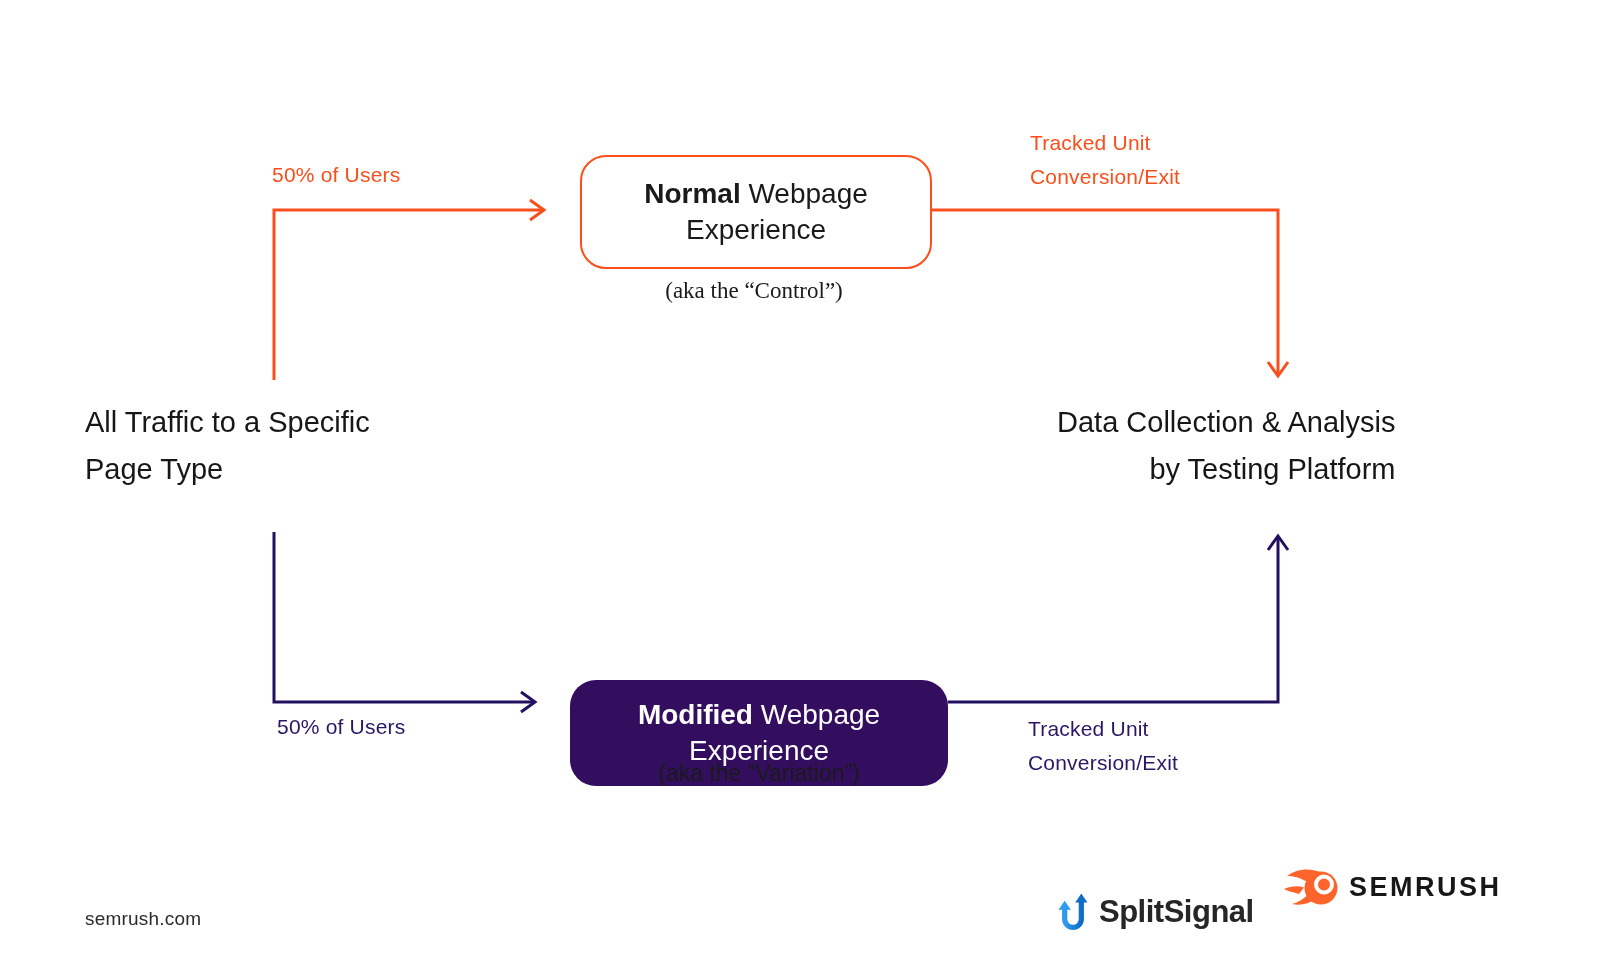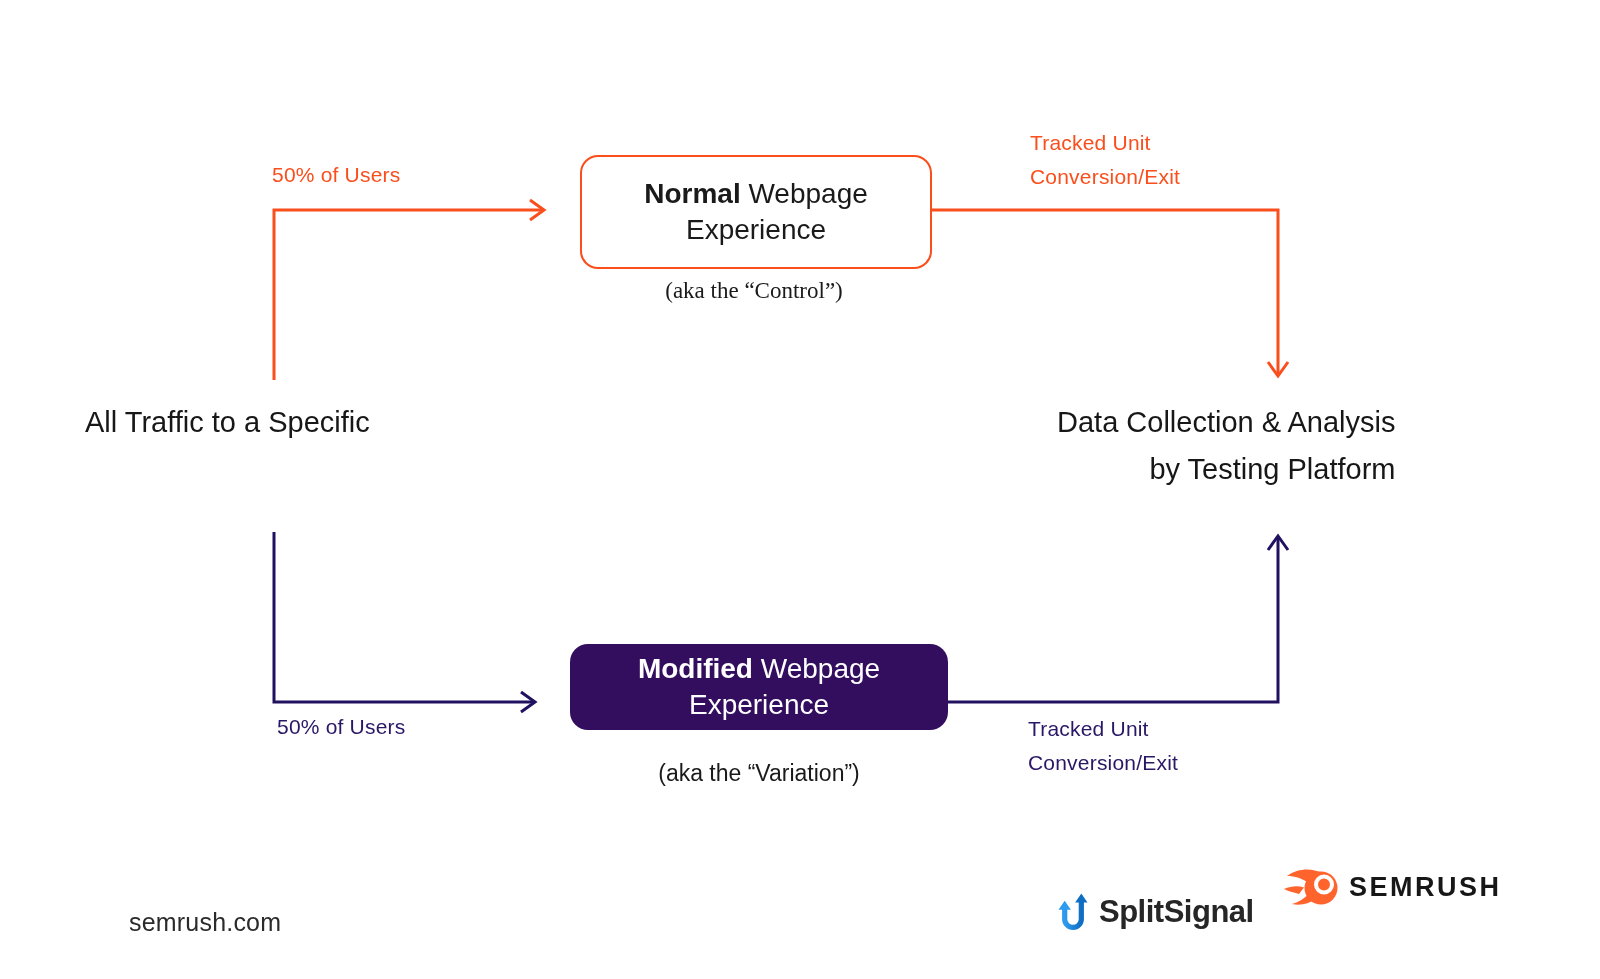--- a/index.html
+++ b/index.html
@@ -47,58 +47,57 @@
     font-size: 29px;
     line-height: 47px;
     color: #171717;
     font-weight: 400;
   }
 
   
   .exp-box {
     width: 348px;
     height: 110px;
-    border-radius: 18px;
+    border-radius: 26px;
     display: flex;
     flex-direction: column;
     align-items: center;
     justify-content: center;
     text-align: center;
     font-size: 28px;
     line-height: 36px;
   }
   .exp-box.control {
     left: 580px; top: 155px;
     background: #ffffff;
     border: 2.5px solid #FA4E1C;
     color: #1A1A1A;
   }
   .exp-box.variation {
-    left: 570px; top: 644px;
+    left: 570px; top: 680px;
     width: 378px;
-    height: 86px;
+    height: 106px;
     background: #330E5F;
     border: none;
     color: #ffffff;
   }
   .exp-box .bold { font-weight: 700; }
 
   .box-caption {
     font-size: 23px;
     color: #1A1A1A;
     text-align: center;
     width: 400px;
   }
 
   
   .site-credit {
-    font-size: 25px;
+    font-size: 19px;
     color: #2b2b2b;
     letter-spacing: 0.2px;
-    margin-left: 44px;
   }
   .logo-group {
     display: flex;
     align-items: center;
     gap: 9px;
   }
   .splitsignal-word {
     font-size: 31px;
     font-weight: 700;
     color: #262626;
@@ -149,20 +148,21 @@
   </div>
   <div class="abs box-caption" style="left:554px; top:278px;font-family:Liberation Serif, serif;">(aka the “Control”)</div>
 
   <div class="abs edge-label orange" style="left:1030px; top:126px;">
     <div>Tracked Unit</div>
     <div>Conversion/Exit</div>
   </div>
 
   <div class="abs node-title" style="left:85px; top:399px;">
     <div>All Traffic to a Specific</div>
+    <div>Page Type</div>
   </div>
 
   <div class="abs node-title" style="left:1057px; top:399px;text-align:right;">
     <div>Data Collection &amp; Analysis</div>
     <div>by Testing Platform</div>
   </div>
 
   <div class="abs edge-label navy" style="left:277px; top:710px;">50% of Users</div>
 
   <div class="abs exp-box variation">

